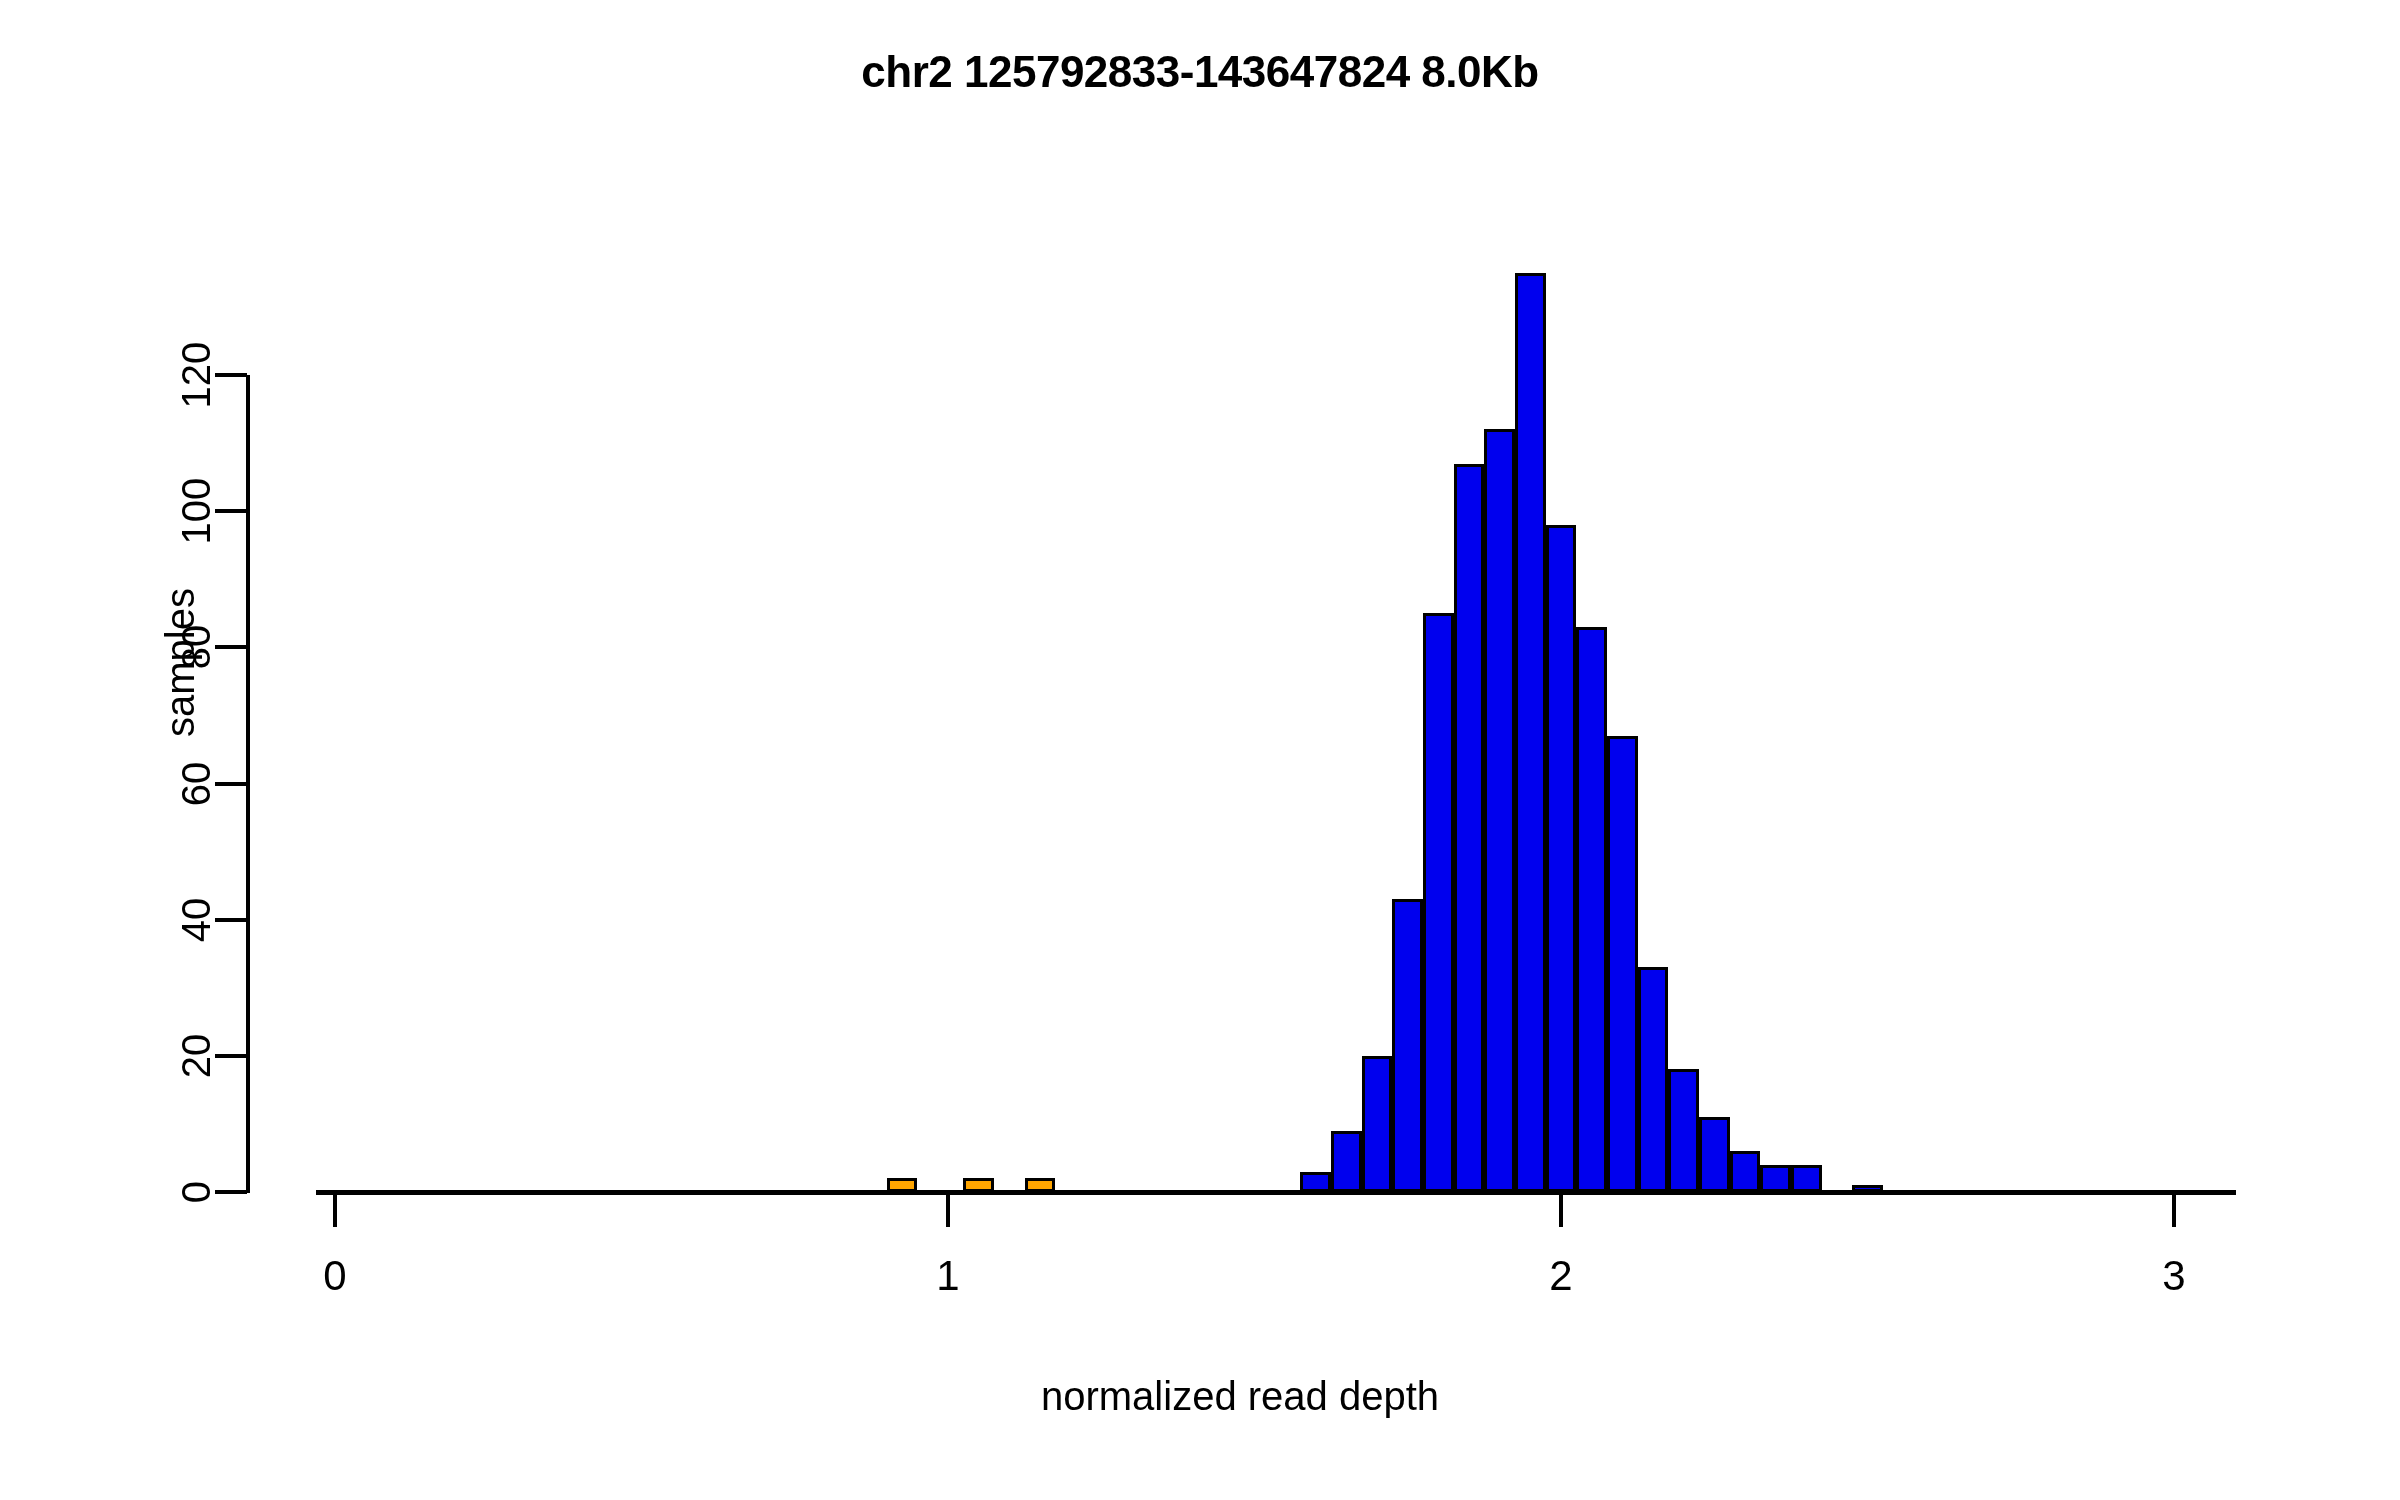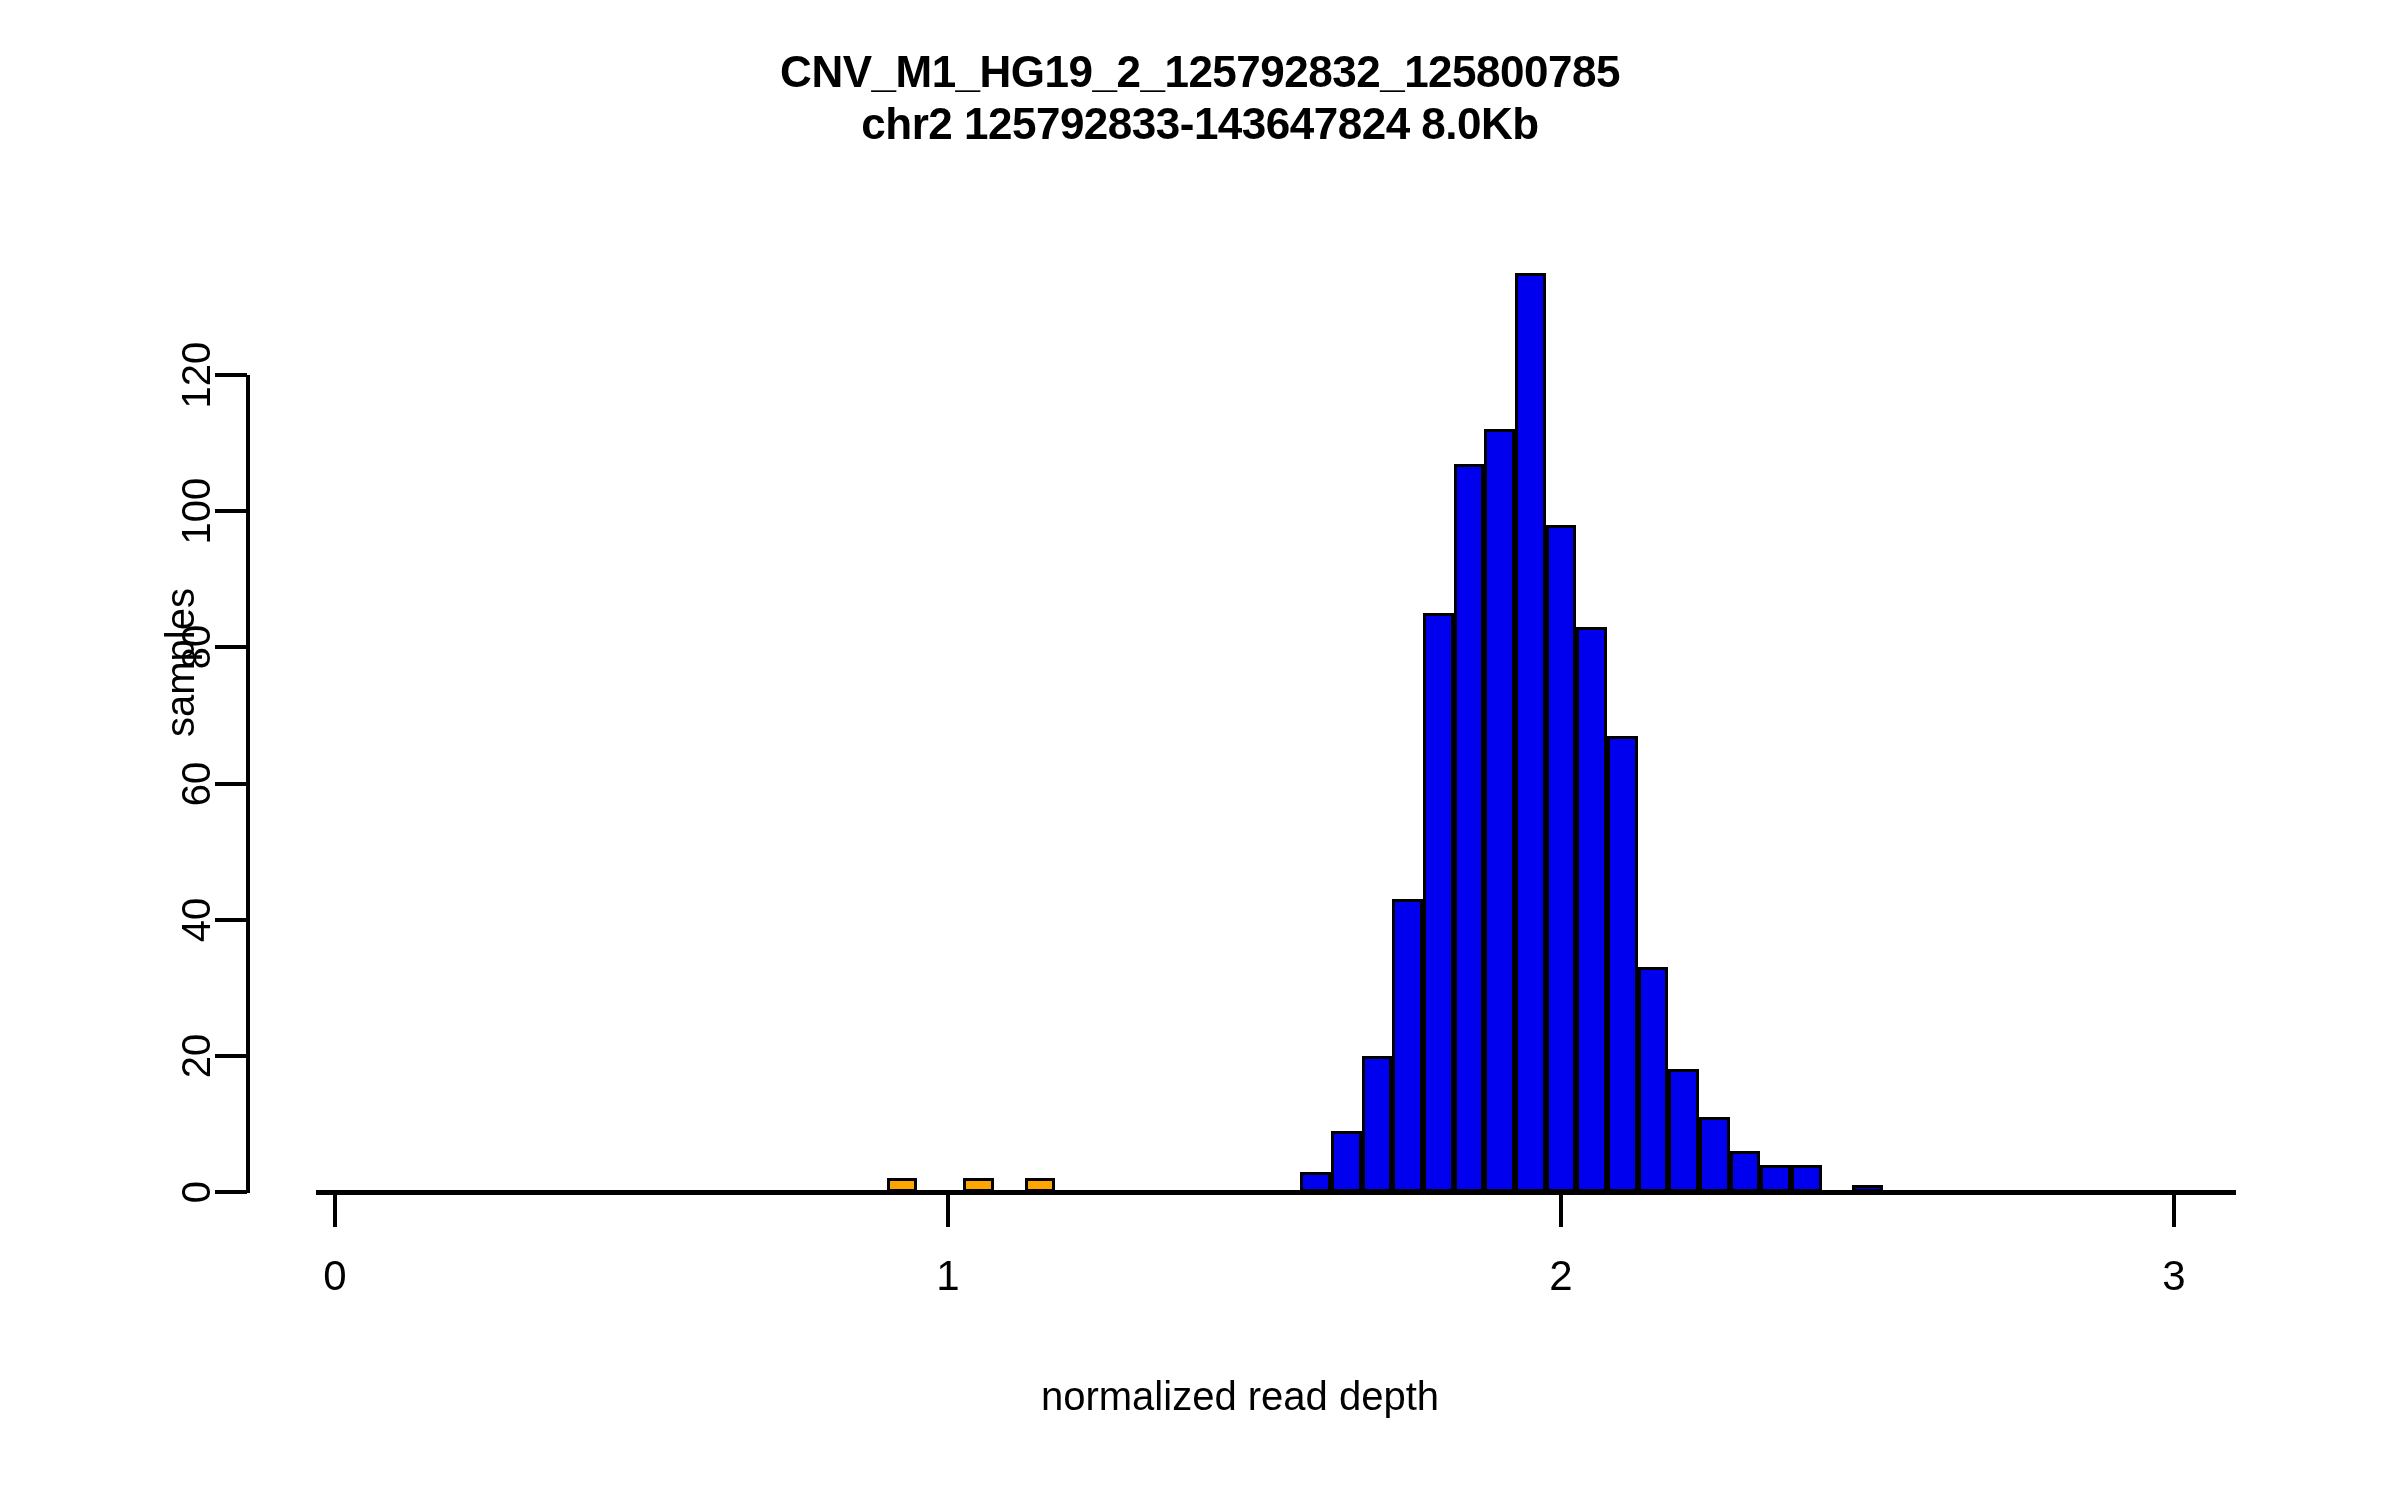--- a/index.html
+++ b/index.html
@@ -132,21 +132,20 @@
   }
   .bar.blue  { background: #0000ee; }
   .bar.orange{ background: #ffa500; }
 </style>
 </head>
 <body>
 
 <div id="root">
 
   <div id="title-block">
-    <span class="title-line">CNV_M1_HG19_2_125792832_125800785</span>
     <span class="title-line">chr2 125792833-143647824 8.0Kb</span>
   </div>
 
   <div id="plot-area">
 
     <div id="bars-layer">
         <div class="bar orange" style="left: 886.7px; width: 30.65px; top: 1178.38px; height: 13.6167px;"></div>
         <div class="bar orange" style="left: 963.325px; width: 30.65px; top: 1178.38px; height: 13.6167px;"></div>
         <div class="bar orange" style="left: 1024.62px; width: 30.65px; top: 1178.38px; height: 13.6167px;"></div>
         <div class="bar blue" style="left: 1300.47px; width: 30.65px; top: 1171.58px; height: 20.425px;"></div>

